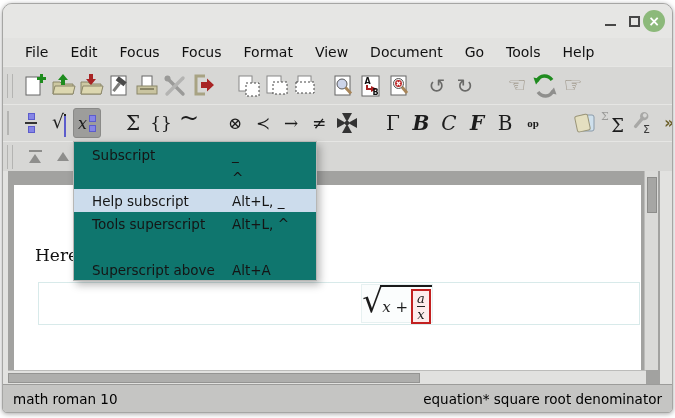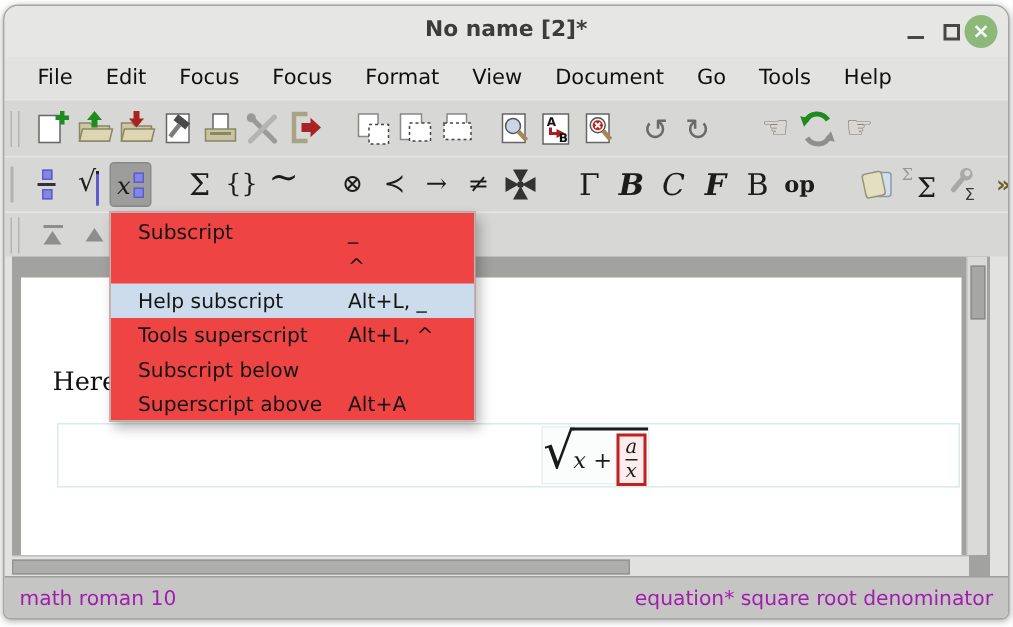--- a/index.html
+++ b/index.html
@@ -32,21 +32,21 @@
   .gap10 { width:10px; flex:none; } .gap18 { width:18px; flex:none; } .gap24 { width:24px; flex:none; }
   .glyph { font-size:20px; color:#6a6a68; line-height:1; }
   .hand { font-size:21px; color:#8d8372; line-height:1; }
 
   
   .sym { font-family:"DejaVu Serif", serif; font-size:17px; color:#1c1c1c; line-height:1; }
   .sym.big { font-size:20px; }
   .sym.bolditalic { font-weight:700; font-style:italic; }
   .sym.italic { font-style:italic; }
   .sym.tilde { font-size:24px; margin-top:-10px; }
-  .sym.opword { font-size:15px; font-weight:600; }
+  .sym.opword { font-size:11px; font-weight:600;font-family:Liberation Serif, serif; }
   .overflow-chevron { font-size:15px; font-weight:700; color:#6b5f28; }
   .bluebox { width:7px; height:7px; background:#8585e6; border:1px solid #5c5ccc; }
   .fracicon { display:flex; flex-direction:column; align-items:center; gap:2px; }
   .fracicon .line { width:12px; height:2px; background:#333; }
   .sqrticon { display:flex; align-items:flex-start; }
   .sqrticon .rg { font-family:"DejaVu Serif",serif; font-size:19px; color:#222; line-height:20px; }
   .sqrticon .bb { margin-top:3px; border-top:2px solid #222; padding-top:1px; }
   .scriptsbtn { width:30px; height:30px; background:#9d9d9b; border:1px solid #8a8a88; border-radius:3px;
     display:flex; align-items:center; justify-content:center; gap:2px; }
   .scriptsbtn .x { font-family:"DejaVu Serif",serif; font-style:italic; font-size:16px; color:#1a1a1a; }
@@ -55,21 +55,21 @@
   .sigma-pair .small { position:absolute; left:1px; top:0; font-size:11px; color:#9a9a98; font-family:"DejaVu Serif",serif; }
   .sigma-pair .bigone { position:absolute; right:2px; bottom:0; font-size:18px; color:#1c1c1c; font-family:"DejaVu Serif",serif; }
 
   
   .jumptop { display:flex; flex-direction:column; align-items:center; }
   .jumptop .bar { width:13px; height:2.5px; background:#8e8e8c; margin-bottom:2px; }
   .tri-up { width:0; height:0; border-left:6.5px solid transparent; border-right:6.5px solid transparent; border-bottom:9px solid #8e8e8c; }
   .tri-down { width:0; height:0; border-left:6.5px solid transparent; border-right:6.5px solid transparent; border-top:9px solid #8e8e8c; }
 
   
-  .dropdown { position:absolute; left:70px; top:137px; width:244px; height:140px; background:#ef4444;
+  .dropdown { position:absolute; left:70px; top:137px; width:244px; height:140px; background:#0f766e;
     border:1px solid #b7b7b5; box-shadow:3px 4px 8px rgba(0,0,0,0.28); z-index:20; padding:1px 0; }
   .ddi { height:23px; display:flex; align-items:center; padding:0 12px 0 18px; font-size:13.5px; color:#151515; }
   .ddi.hl { background:#ccdcec; }
   .ddi .sc { margin-left:auto; width:72px; text-align:left; font-size:13.5px; color:#151515; }
 
   
   .canvas { position:absolute; left:5px; top:167px; width:652px; height:213px; background:#a2a2a0; overflow:hidden; }
   .page { position:absolute; left:6px; top:14px; width:627px; height:186px; background:#fff; }
   .heretext { position:absolute; left:21px; top:60px; font-family:"DejaVu Serif",serif; font-size:17px; color:#111; }
   .eqstrip { position:absolute; left:24px; top:97px; width:602px; height:43px; background:#fff; border:1px solid #d8eaea; }
@@ -84,33 +84,32 @@
   .fracbox .den { border-top:1px solid #222; width:100%; text-align:center; }
 
   
   .vscroll { position:absolute; right:2px; top:0; width:14px; height:199px; background:#dadad8; border-left:1px solid #bcbcba; }
   .vthumb { position:absolute; left:1.5px; top:6px; width:10px; height:36px; background:#a6a6a4; border:1px solid #8c8c8a; }
   .hscroll { position:absolute; left:0; bottom:0; height:14px; width:638px; background:#e1e1df; border-top:1px solid #bcbcba; }
   .hthumb { position:absolute; left:0; top:1.5px; height:10px; width:412px; background:#aeaeac; border:1px solid #949492; }
 
   
   .statusbar { position:absolute; left:0; top:380px; right:0; height:29px; background:#c5c5c3; border-top:1px solid #9c9c9a;
-    display:flex; align-items:center; padding:0 10px; font-size:13.5px; color:#a21caf; }
+    display:flex; align-items:center; padding:0 10px; font-size:13.5px; color:#000000; }
   .statusbar .right { margin-left:auto; }
 
   svg { display:block; }
   svg text { font-family:"DejaVu Sans",sans-serif; }
 </style>
 </head>
 <body>
 
 <div class="window">
 
   <div class="titlebar">
-    <div class="title">No name [2]*</div>
     <div class="winctl minimize">
         <span class="min-bar"></span>
       </div>
     <div class="winctl maximize">
         <span class="max-box"></span>
       </div>
     <div class="winctl closebtn">
       <span class="close-circle">×</span>
     </div>
   </div>
@@ -390,21 +389,20 @@
     </div>
     <div class="ddi hl">
       <span>Help subscript</span>
       <span class="sc">Alt+L, _</span>
     </div>
     <div class="ddi">
       <span>Tools superscript</span>
       <span class="sc">Alt+L, ^</span>
     </div>
     <div class="ddi">
-      <span>Subscript below</span>
     </div>
     <div class="ddi">
       <span>Superscript above</span>
       <span class="sc">Alt+A</span>
     </div>
   </div>
 
   <div class="canvas">
     <div class="page">
       <div class="heretext">Here</div>

